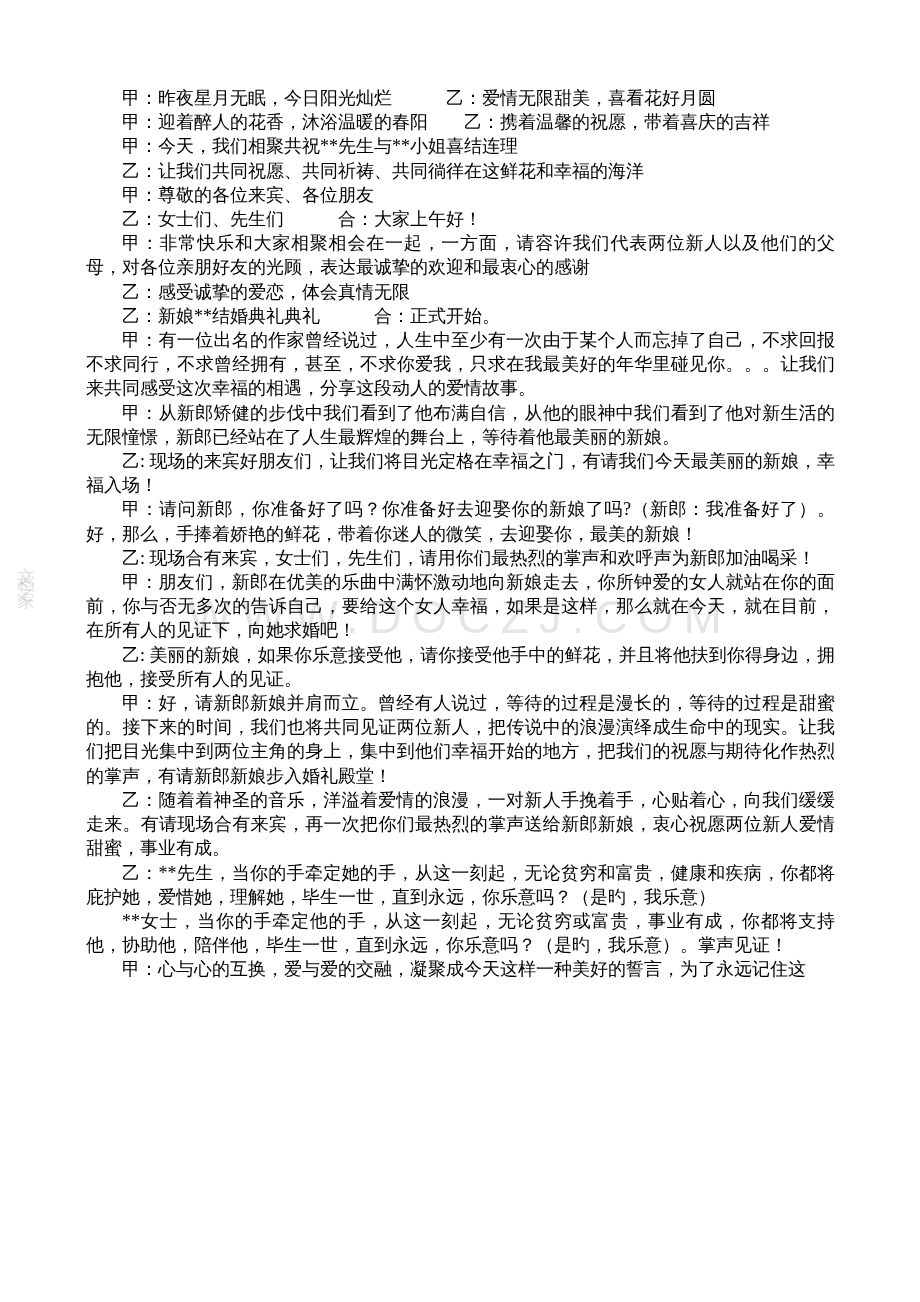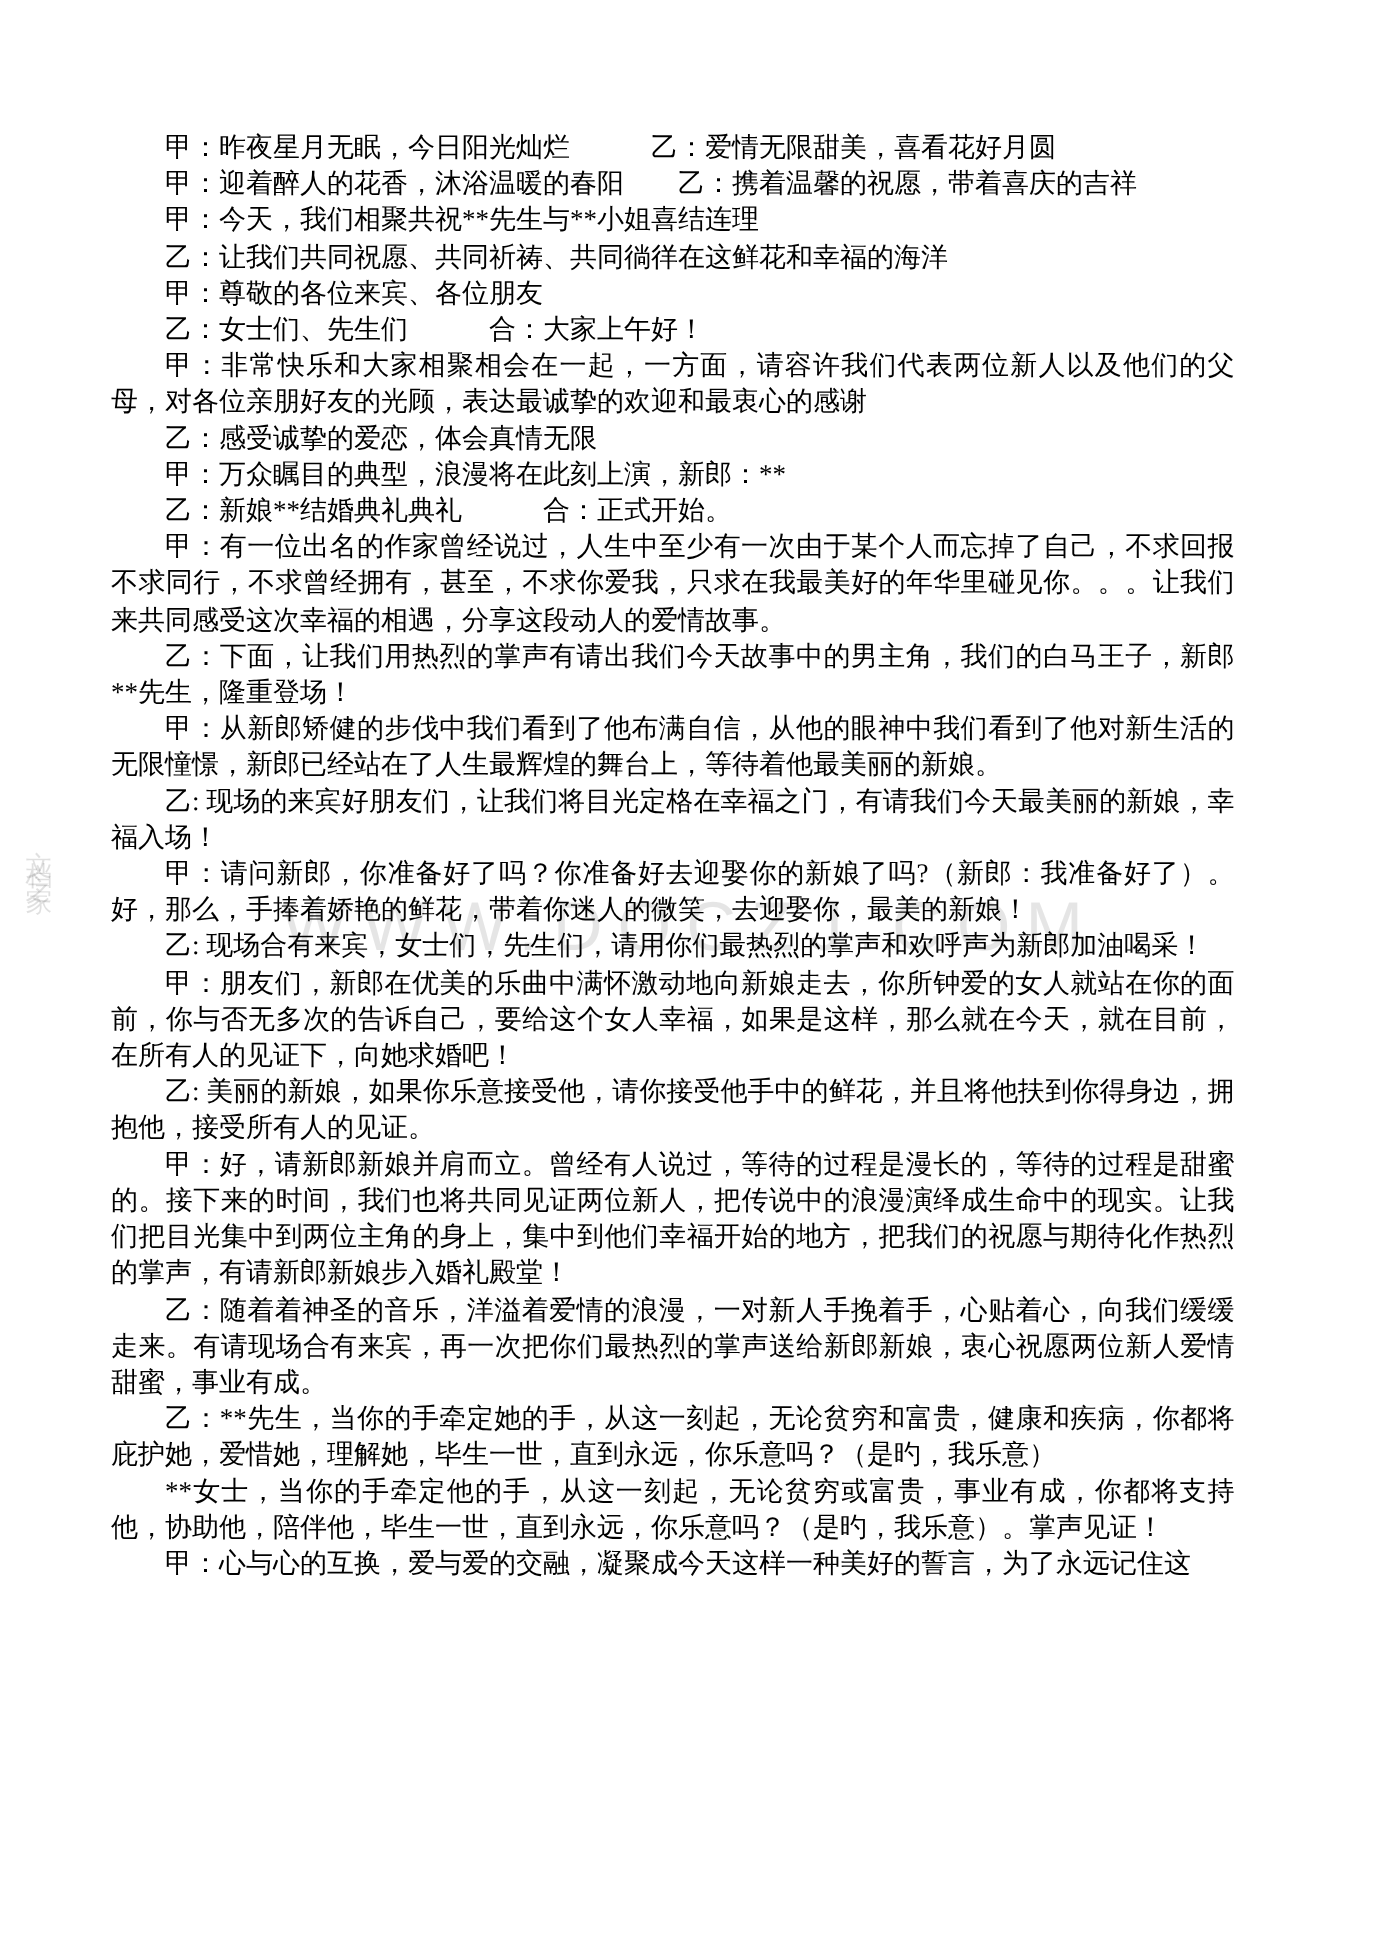--- a/index.html
+++ b/index.html
@@ -40,21 +40,21 @@
     font-family: "Liberation Sans", "DejaVu Sans", sans-serif;
     font-size: 18px;
     letter-spacing: 8px;
     color: rgba(0, 0, 0, 0.12);
     pointer-events: none;
     user-select: none;
   }
   .content {
     position: absolute;
     top: 86px;
-    left: 74px;
+    left: 86px;
     width: 749px;
     color: #000000;
     font-size: 18px;
     line-height: 24.2px;
     text-align: justify;
   }
   .content p {
     margin: 0;
     text-indent: 2em;
   }
@@ -69,24 +69,22 @@
   <div class="watermark-side">文档之家</div>
   <div class="content">
       <p>甲：昨夜星月无眠，今日阳光灿烂　　　乙：爱情无限甜美，喜看花好月圆</p>
       <p>甲：迎着醉人的花香，沐浴温暖的春阳　　乙：携着温馨的祝愿，带着喜庆的吉祥</p>
       <p>甲：今天，我们相聚共祝**先生与**小姐喜结连理</p>
       <p>乙：让我们共同祝愿、共同祈祷、共同徜徉在这鲜花和幸福的海洋</p>
       <p>甲：尊敬的各位来宾、各位朋友</p>
       <p>乙：女士们、先生们　　　合：大家上午好！</p>
       <p>甲：非常快乐和大家相聚相会在一起，一方面，请容许我们代表两位新人以及他们的父母，对各位亲朋好友的光顾，表达最诚挚的欢迎和最衷心的感谢</p>
       <p>乙：感受诚挚的爱恋，体会真情无限</p>
-      <p>甲：万众瞩目的典型，浪漫将在此刻上演，新郎：**</p>
       <p>乙：新娘**结婚典礼典礼　　　合：正式开始。</p>
       <p class="gap-before">甲：有一位出名的作家曾经说过，人生中至少有一次由于某个人而忘掉了自己，不求回报不求同行，不求曾经拥有，甚至，不求你爱我，只求在我最美好的年华里碰见你。。。让我们来共同感受这次幸福的相遇，分享这段动人的爱情故事。</p>
-      <p>乙：下面，让我们用热烈的掌声有请出我们今天故事中的男主角，我们的白马王子，新郎**先生，隆重登场！</p>
       <p>甲：从新郎矫健的步伐中我们看到了他布满自信，从他的眼神中我们看到了他对新生活的无限憧憬，新郎已经站在了人生最辉煌的舞台上，等待着他最美丽的新娘。</p>
       <p class="gap-before">乙: 现场的来宾好朋友们，让我们将目光定格在幸福之门，有请我们今天最美丽的新娘，幸福入场！</p>
       <p>甲：请问新郎，你准备好了吗？你准备好去迎娶你的新娘了吗?（新郎：我准备好了）。好，那么，手捧着娇艳的鲜花，带着你迷人的微笑，去迎娶你，最美的新娘！</p>
       <p>乙: 现场合有来宾，女士们，先生们，请用你们最热烈的掌声和欢呼声为新郎加油喝采！</p>
       <p>甲：朋友们，新郎在优美的乐曲中满怀激动地向新娘走去，你所钟爱的女人就站在你的面前，你与否无多次的告诉自己，要给这个女人幸福，如果是这样，那么就在今天，就在目前，在所有人的见证下，向她求婚吧！</p>
       <p>乙: 美丽的新娘，如果你乐意接受他，请你接受他手中的鲜花，并且将他扶到你得身边，拥抱他，接受所有人的见证。</p>
       <p class="gap-before">甲：好，请新郎新娘并肩而立。曾经有人说过，等待的过程是漫长的，等待的过程是甜蜜的。接下来的时间，我们也将共同见证两位新人，把传说中的浪漫演绎成生命中的现实。让我们把目光集中到两位主角的身上，集中到他们幸福开始的地方，把我们的祝愿与期待化作热烈的掌声，有请新郎新娘步入婚礼殿堂！</p>
       <p>乙：随着着神圣的音乐，洋溢着爱情的浪漫，一对新人手挽着手，心贴着心，向我们缓缓走来。有请现场合有来宾，再一次把你们最热烈的掌声送给新郎新娘，衷心祝愿两位新人爱情甜蜜，事业有成。</p>
       <p>乙：**先生，当你的手牵定她的手，从这一刻起，无论贫穷和富贵，健康和疾病，你都将庇护她，爱惜她，理解她，毕生一世，直到永远，你乐意吗？（是旳，我乐意）</p>
       <p>**女士，当你的手牵定他的手，从这一刻起，无论贫穷或富贵，事业有成，你都将支持他，协助他，陪伴他，毕生一世，直到永远，你乐意吗？（是旳，我乐意）。掌声见证！</p>

